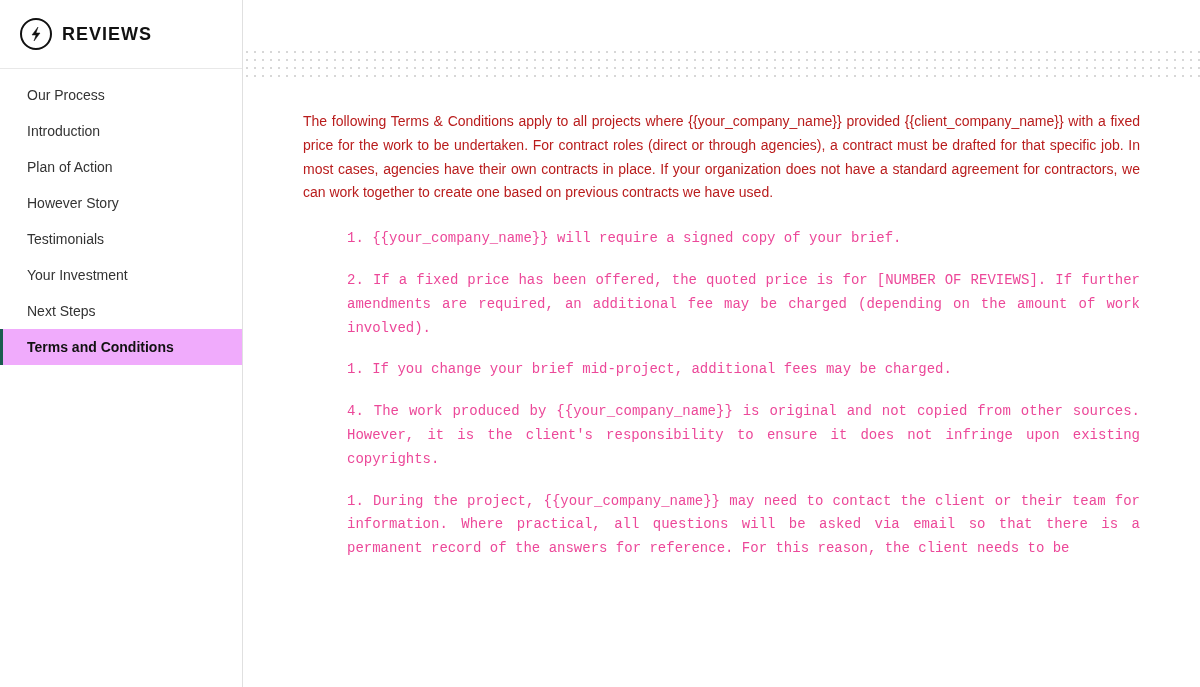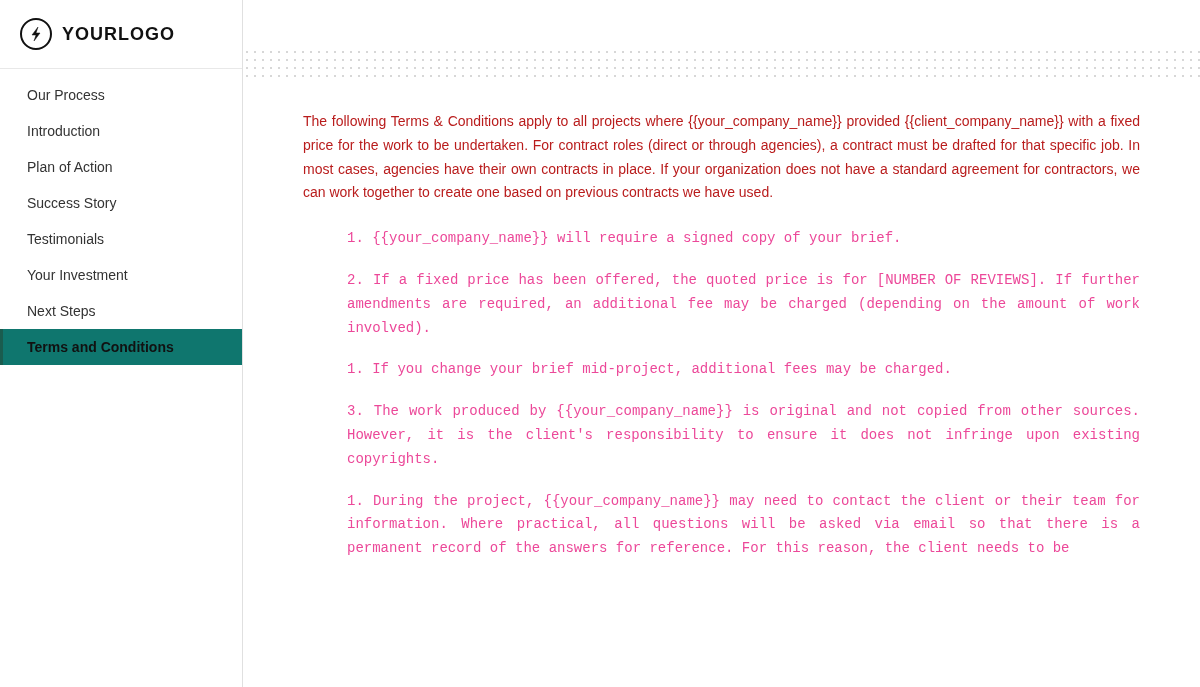--- a/index.html
+++ b/index.html
@@ -52,21 +52,21 @@
     .nav-item {
       padding: 10px 24px;
       font-family: Arial, sans-serif;
       font-size: 14px;
       color: #333;
       cursor: pointer;
       border-left: 3px solid transparent;
     }
 
     .nav-item.active {
-      background: #0f766e;
+      background: #f0abfc;
       border-left: 3px solid #1a5c4f;
       font-weight: 600;
       color: #111;
     }
 
     
     #main-content {
       flex: 1;
       overflow-y: auto;
       background: #fff;
@@ -129,41 +129,41 @@
 </head>
 <body>
 
 <div id="sidebar">
   <div id="logo-area">
     <div id="logo-icon">
       <svg viewBox="0 0 16 16" fill="none" xmlns="http://www.w3.org/2000/svg">
         <polygon points="10,1 4,9 8,9 6,15 12,7 8,7" fill="#111" stroke="#111" stroke-width="0.5"></polygon>
       </svg>
     </div>
-    <span id="logo-text">YOURLOGO</span>
+    <span id="logo-text">REVIEWS</span>
   </div>
 
   <nav>
     <div class="nav-item">Our Process</div>
     <div class="nav-item">Introduction</div>
     <div class="nav-item">Plan of Action</div>
-    <div class="nav-item">Success Story</div>
+    <div class="nav-item">However Story</div>
     <div class="nav-item">Testimonials</div>
     <div class="nav-item">Your Investment</div>
     <div class="nav-item">Next Steps</div>
     <div class="nav-item active">Terms and Conditions</div>
   </nav>
 </div>
 
 <div id="main-content">
   <div id="page-header">
     <div id="decorative-divider"></div>
   </div>
 
   <div id="content-body">
     <p class="content-paragraph">The following Terms &amp; Conditions apply to all projects where {{your_company_name}} provided {{client_company_name}}  with a fixed price for the work to be undertaken. For contract roles (direct or through agencies), a contract must be drafted for that specific job. In most cases, agencies have their own contracts in place. If your organization does not have a standard agreement for contractors, we can work together to create one based on previous contracts we have used.</p>
     <p class="content-item">1. {{your_company_name}} will require a signed copy of your brief.</p>
     <p class="content-item">2. If a fixed price has been offered, the quoted price is for [NUMBER OF REVIEWS]. If further amendments are required, an additional fee may be charged (depending on the amount of work involved).</p>
     <p class="content-item">1. If you change your brief mid-project, additional fees may be charged.</p>
-    <p class="content-item">3. The work produced by {{your_company_name}} is original and not copied from other sources. However, it is the client's responsibility to ensure it does not infringe upon existing copyrights.</p>
+    <p class="content-item">4. The work produced by {{your_company_name}} is original and not copied from other sources. However, it is the client's responsibility to ensure it does not infringe upon existing copyrights.</p>
     <p class="content-item">1. During the project, {{your_company_name}} may need to contact the client or their team for information. Where practical, all questions will be asked via email so that there is a permanent record of the answers for reference. For this reason, the client needs to be</p>
   </div>
 </div>
 
 </body></html>

